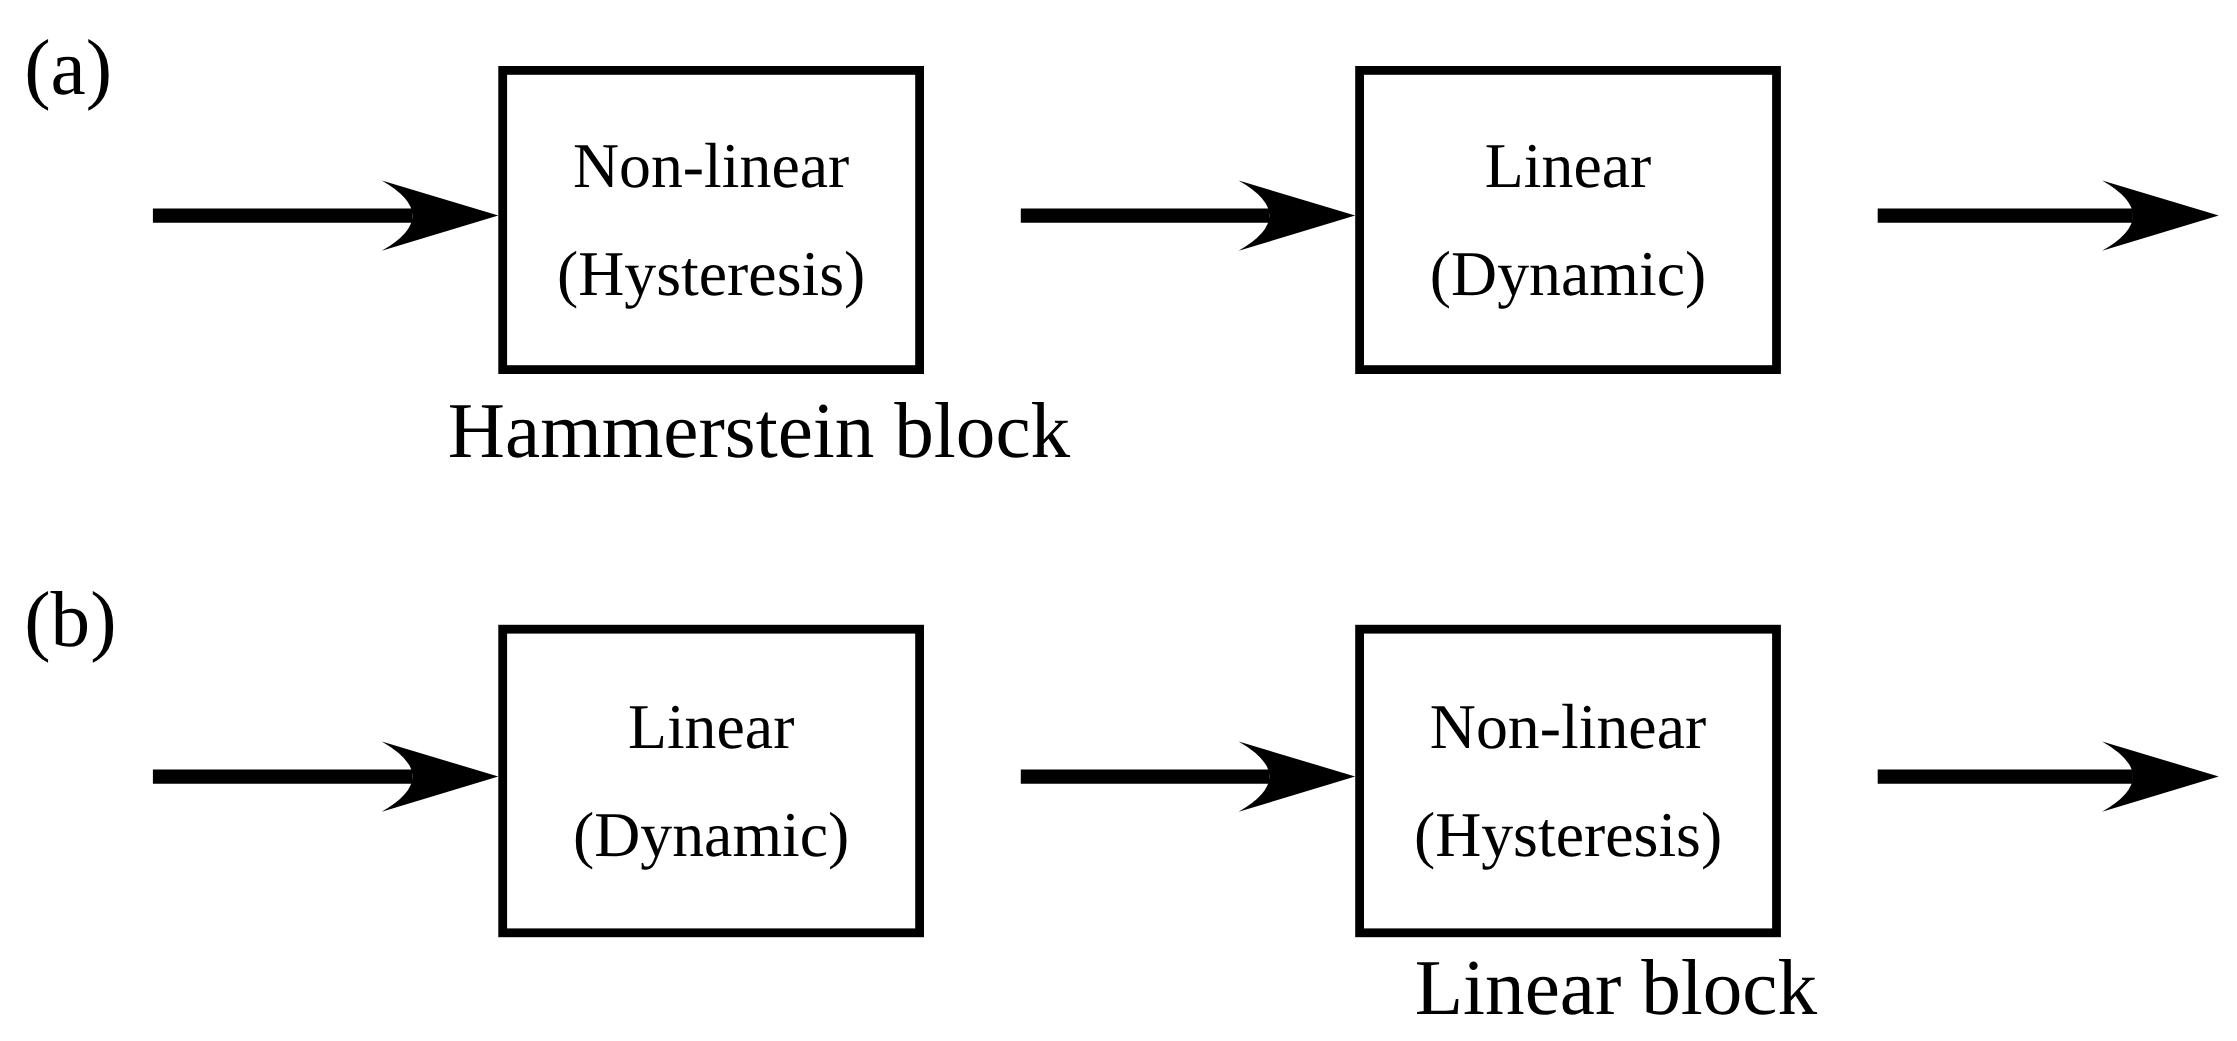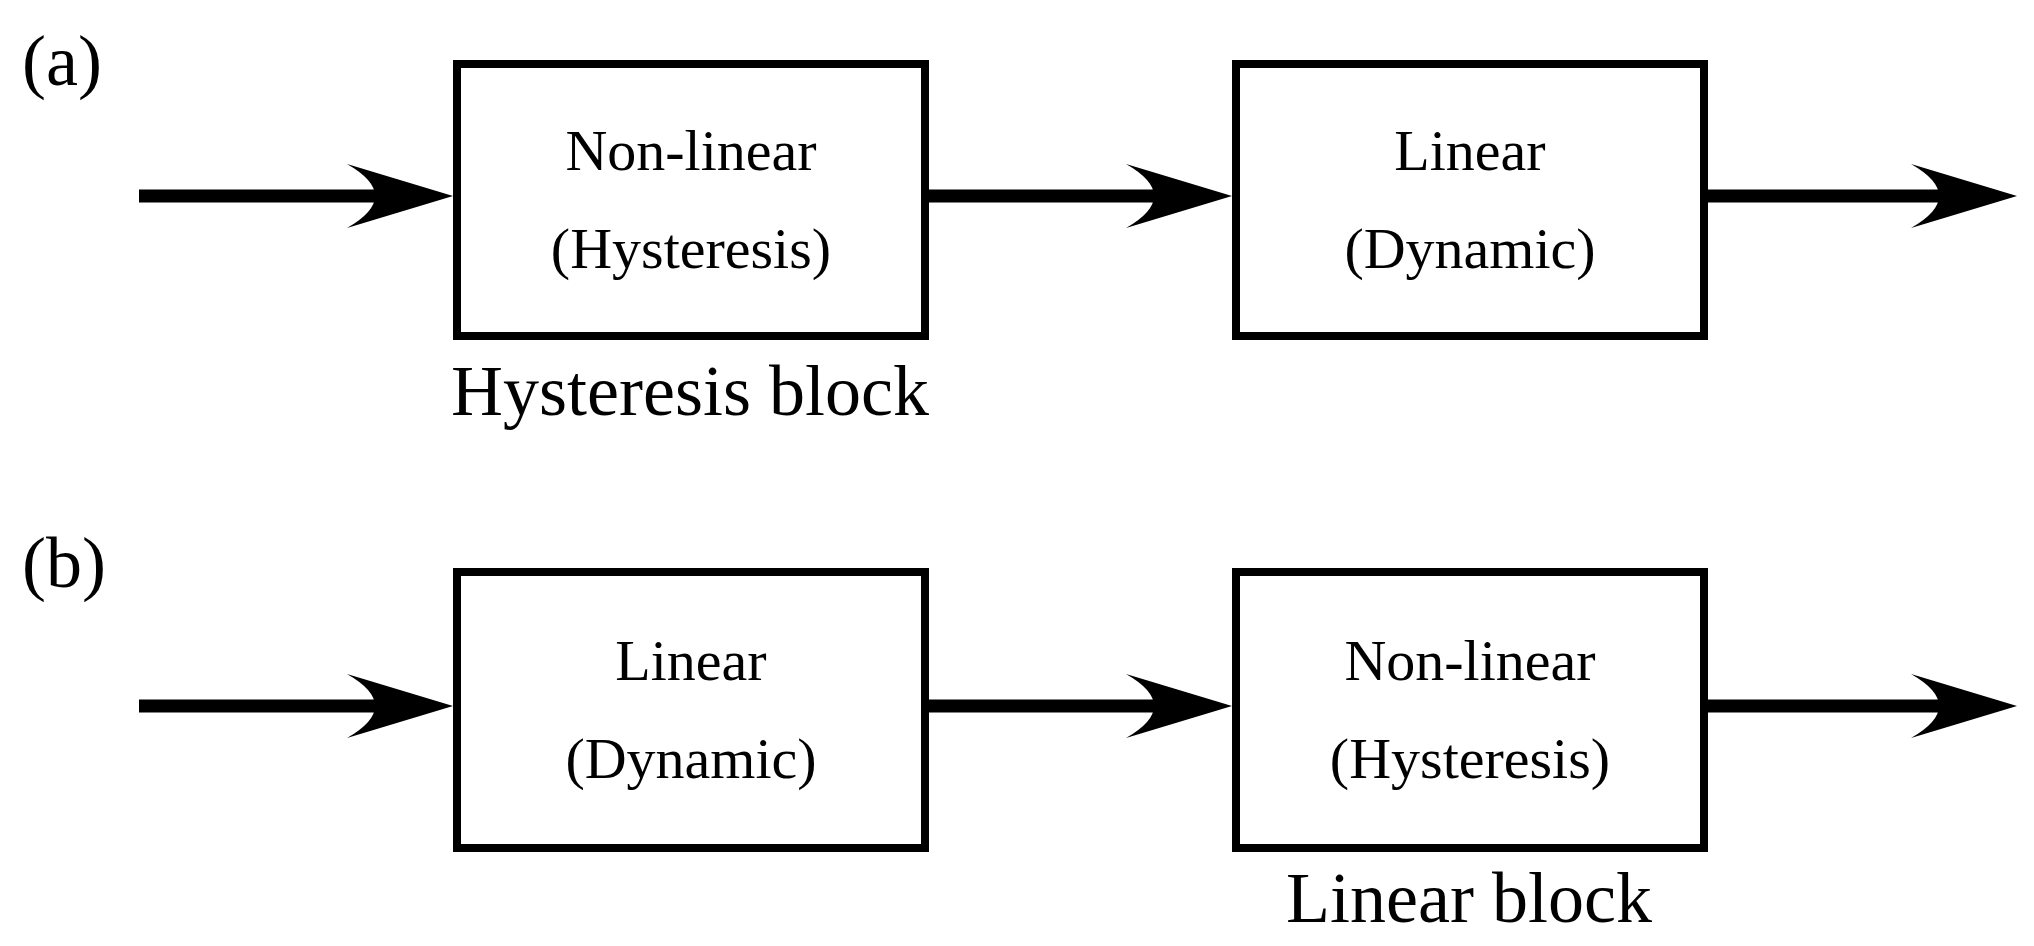--- a/index.html
+++ b/index.html
@@ -14,21 +14,21 @@
     font-family: "Liberation Serif", "DejaVu Serif", serif;
   }
   .panel-label {
     position: absolute;
     font-size: 72px;
     line-height: 1.15;
     white-space: nowrap;
   }
   .block {
     position: absolute;
-    width: 476px;
+    width: 387px;
     box-sizing: border-box;
     border: 8px solid currentColor;
     display: flex;
     flex-direction: column;
     align-items: center;
     justify-content: center;
   }
   .block .bline {
     font-size: 58px;
     line-height: 98px;
@@ -78,21 +78,21 @@
     <div class="block" style="left:1232px;">
       <span class="bline">Linear</span>
       <span class="bline">(Dynamic)</span>
     </div>
 
     <svg class="arrow" style="left:1707px; top:160px; width:310px;" viewBox="0 0 310 72" aria-hidden="true">
       <line x1="0" y1="36" x2="232" y2="36" stroke="currentColor" stroke-width="13"></line>
       <path d="M310,36 L204,4 Q260,36 204,68 Z" fill="currentColor"></path>
     </svg>
 
-    <div class="caption" style="left:290px; top:348px;">Hysteresis block</div>
+    <div class="caption" style="left:290px; top:348px;">Hammerstein block</div>
   </div>
 
   <div class="row-b">
     <span class="panel-label" style="left:22px; top:522px; position:absolute;">(b)</span>
 
     <svg class="arrow" style="left:139px; top:670px; width:314px;" viewBox="0 0 314 72" aria-hidden="true">
       <line x1="0" y1="36" x2="236" y2="36" stroke="currentColor" stroke-width="13"></line>
       <path d="M314,36 L208,4 Q264,36 208,68 Z" fill="currentColor"></path>
     </svg>
 

